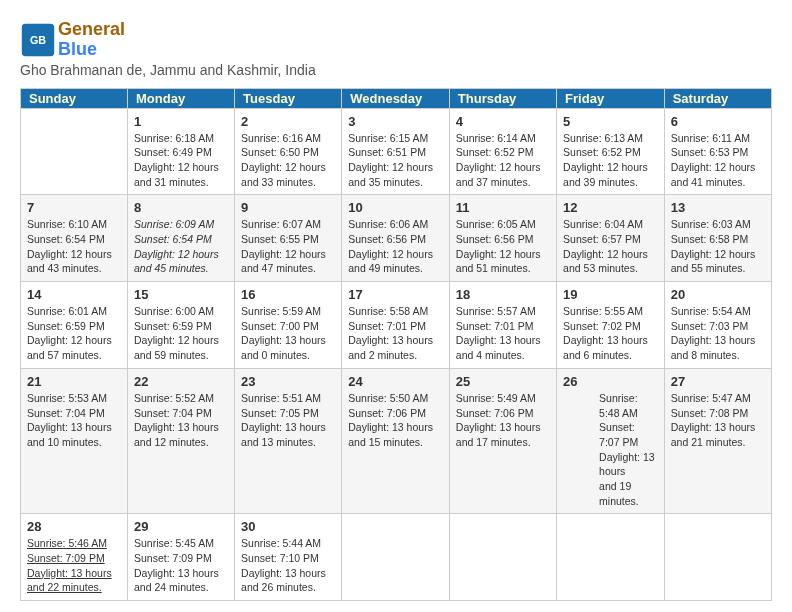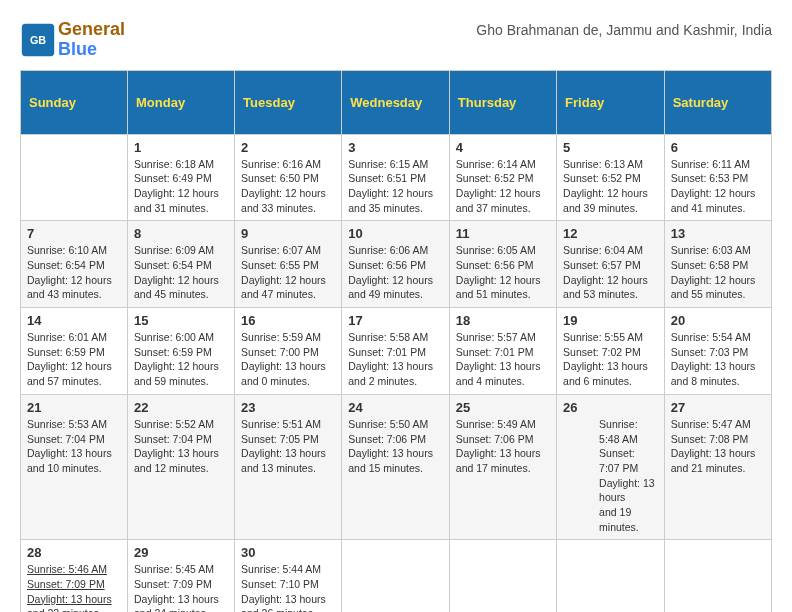--- a/index.html
+++ b/index.html
@@ -8,20 +8,21 @@
       background: #fff;
       width: 792px;
       min-height: 612px;
       padding: 20px;
     }
     .header {
       display: flex;
       justify-content: space-between;
       align-items: flex-start;
       margin-bottom: 0;
+      flex-direction: column;
     }
     .logo {
       display: flex;
       align-items: center;
     }
     .logo-text {
       font-size: 18px;
       font-weight: bold;
       color: #333;
       line-height: 1.1;
@@ -47,23 +48,23 @@
       color: #555;
       margin-top: 2px;
     }
     .calendar-table {
       width: 100%;
       border-collapse: collapse;
       margin-top: 10px;
     }
     .calendar-table th {
       background-color: #1a6faf;
-      color: #fde047;
+      color: #fef9c3;
       text-align: left;
-      padding: 24px 8px;
+      padding: 2px 8px;
       font-size: 13px;
       border: 1px solid #ccc;
     }
     .calendar-table td {
       border: 1px solid #ccc;
       vertical-align: top;
       padding: 5px 6px;
       width: 108px;
       min-height: 80px;
       font-size: 11px;
@@ -174,21 +175,21 @@
       <tr>
         <td>
           <div class="day-number">7</div>
           <div class="day-info" style="white-space: pre-line;">Sunrise: 6:10 AM
 Sunset: 6:54 PM
 Daylight: 12 hours
 and 43 minutes.</div>
         </td>
         <td>
           <div class="day-number">8</div>
-          <div class="day-info" style="white-space: pre-line;">Sunrise: 6:09 AM
+          <div class="day-info" style="white-space: pre-line; font-style: italic;">Sunrise: 6:09 AM
 Sunset: 6:54 PM
 Daylight: 12 hours
 and 45 minutes.</div>
         </td>
         <td>
           <div class="day-number">9</div>
           <div class="day-info" style="white-space: pre-line;">Sunrise: 6:07 AM
 Sunset: 6:55 PM
 Daylight: 12 hours
 and 47 minutes.</div>

